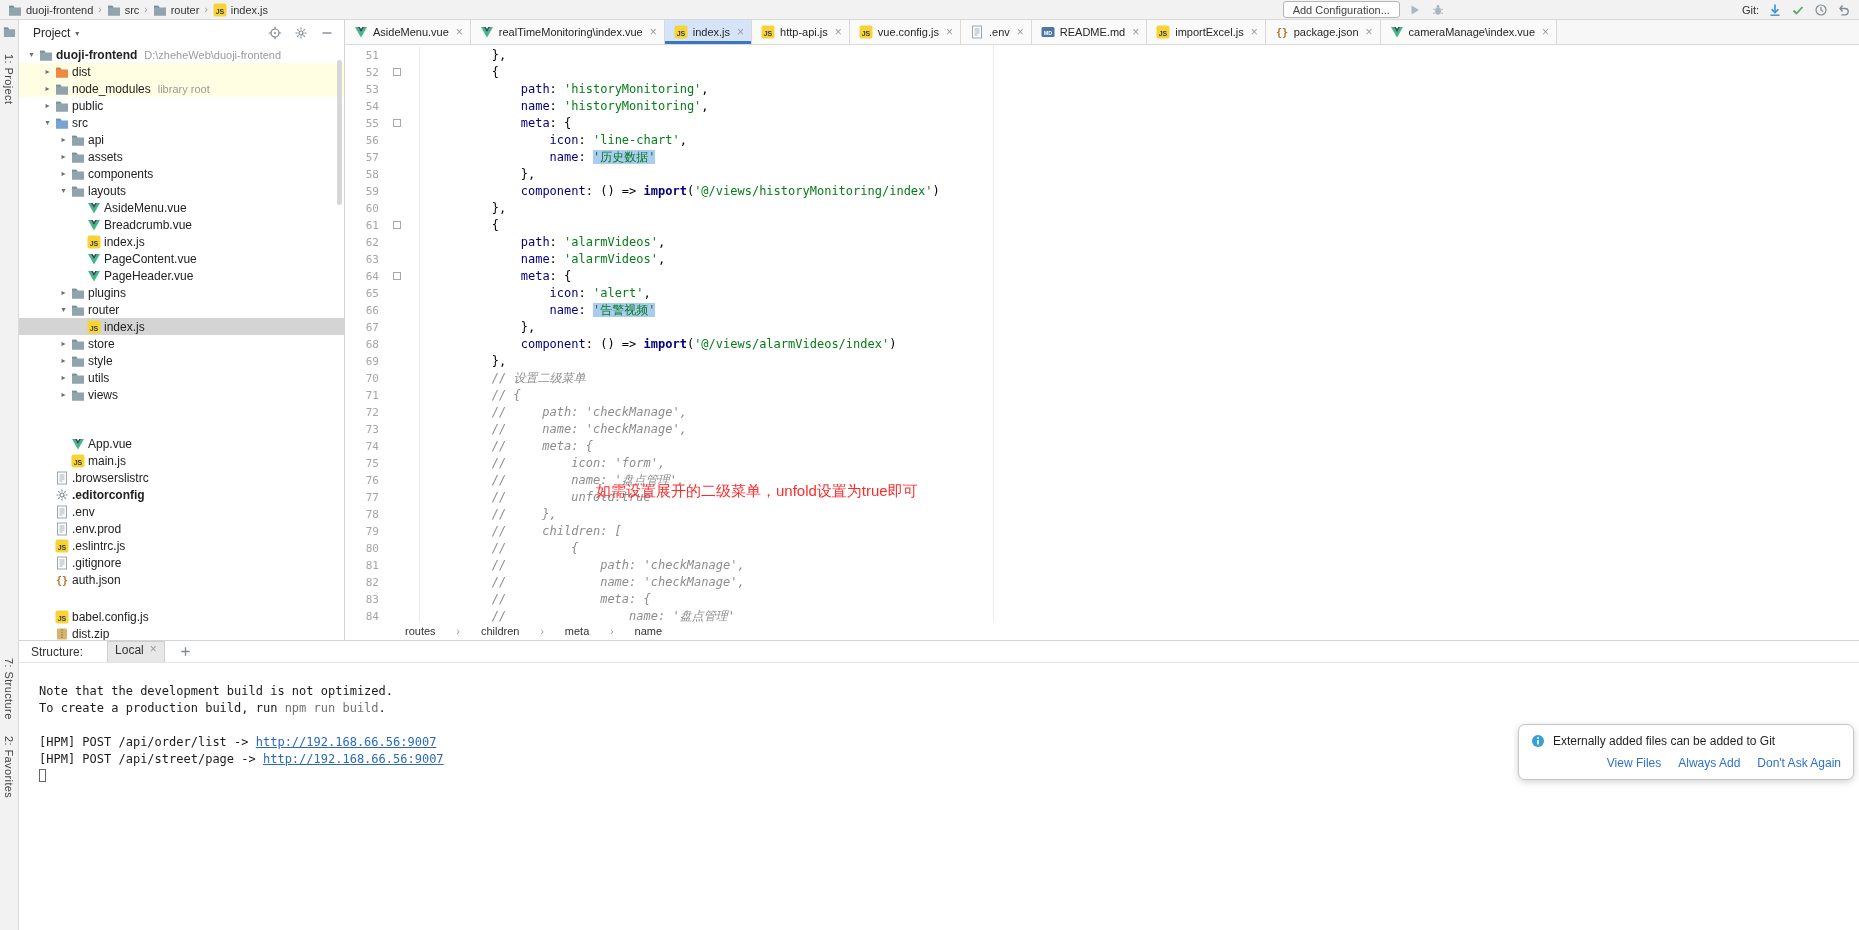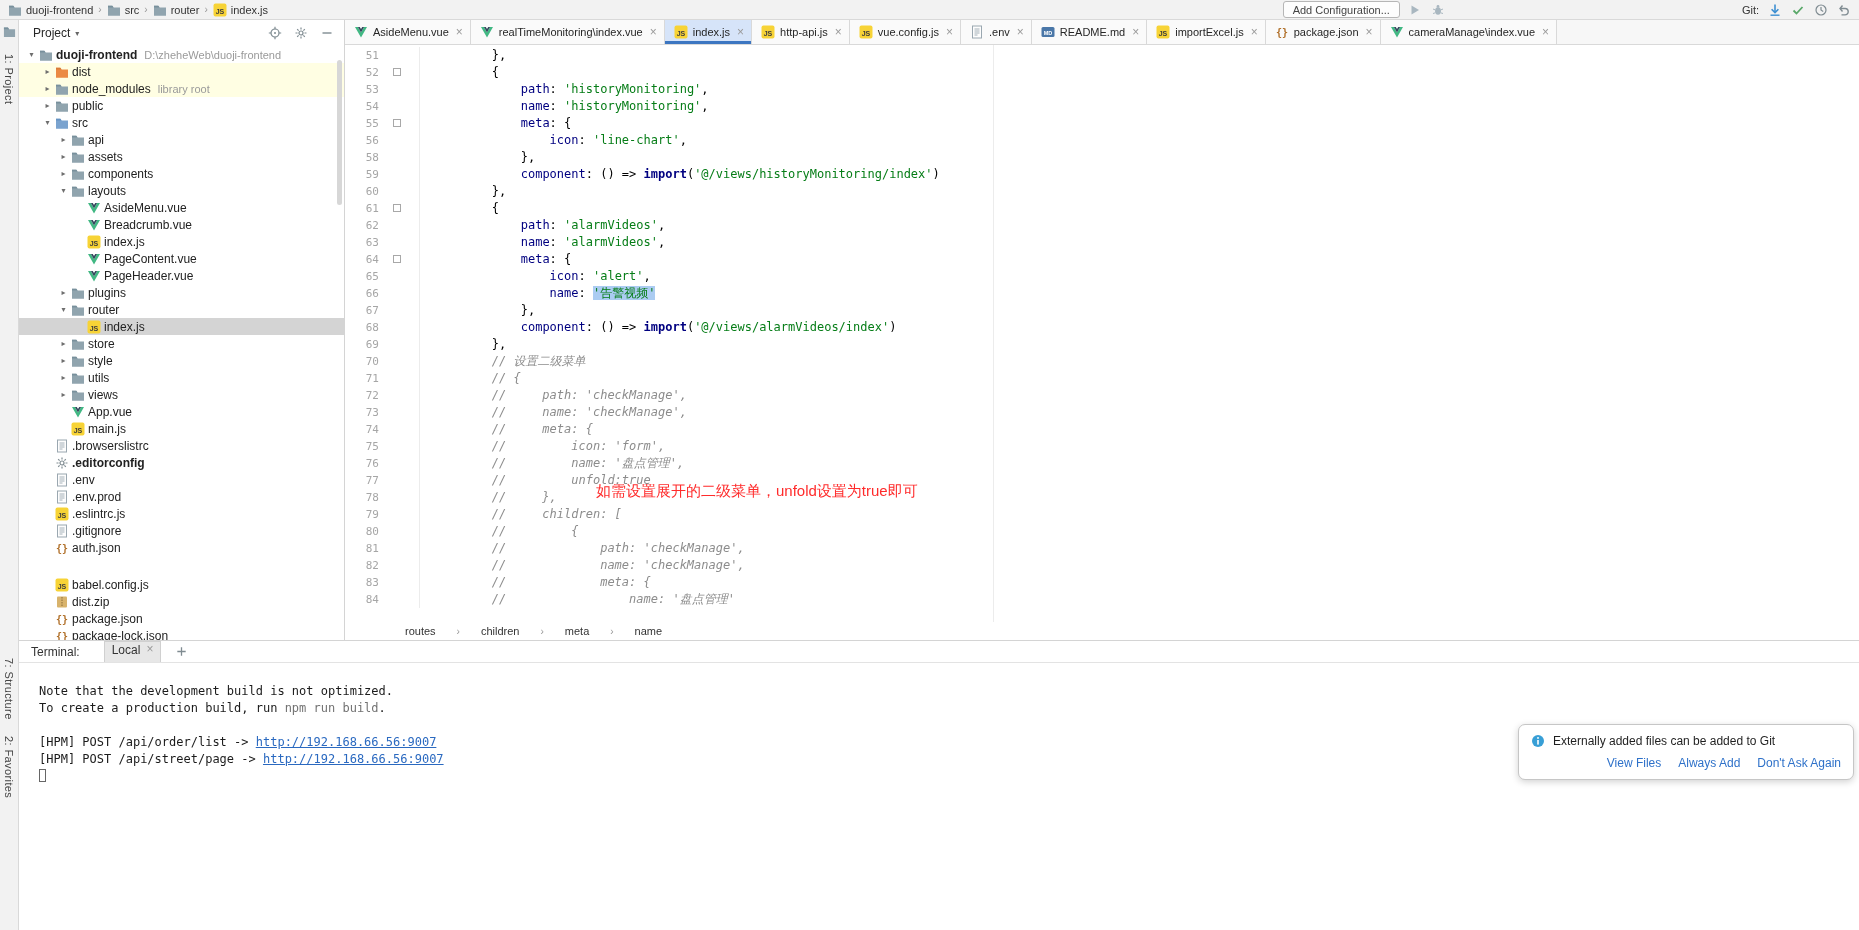--- a/index.html
+++ b/index.html
@@ -444,21 +444,21 @@
         <div class="trow" style="padding-left: 38px;">
           <span class="chev">▸</span>
           <span class="ic">
             <svg viewBox="0 0 14 14">
               <path d="M1 2.8h4.3l1.3 1.8H13v8.2H1z" fill="#90a4ae"></path>
               <path d="M1 2.8h4.3l1.3 1.8H1z" fill="#78909c"></path>
             </svg>
           </span>
           <span class="tlabel">views</span>
         </div>
-        <div class="trow" style="padding-left: 38px;">
+        <div class="trow" style="padding-left: 38px; margin-top: 32px;">
           <span class="chev"></span>
           <span class="ic">
             <svg viewBox="0 0 14 14">
               <path d="M1 2h2.9L7 7.4 10.1 2H13L7 12.6z" fill="#41b883"></path>
               <path d="M3.9 2h1.9L7 4.1 8.2 2h1.9L7 7.4z" fill="#35495e"></path>
             </svg>
           </span>
           <span class="tlabel">App.vue</span>
         </div>
         <div class="trow" style="padding-left: 38px;">
@@ -696,20 +696,21 @@
       </div>
     <div class="code-area">
       <div class="margin-guide"></div>
       <div id="code-lines">
           <div class="cline"><span class="gut">51</span><span class="foldcol"></span><span class="ctext"><span>        },</span></span></div>
           <div class="cline"><span class="gut">52</span><span class="foldcol"><span class="foldbox"></span></span><span class="ctext"><span>        {</span></span></div>
           <div class="cline"><span class="gut">53</span><span class="foldcol"></span><span class="ctext"><span>            </span><span class="prop">path</span><span>: </span><span class="str">'historyMonitoring'</span><span>,</span></span></div>
           <div class="cline"><span class="gut">54</span><span class="foldcol"></span><span class="ctext"><span>            </span><span class="prop">name</span><span>: </span><span class="str">'historyMonitoring'</span><span>,</span></span></div>
           <div class="cline"><span class="gut">55</span><span class="foldcol"><span class="foldbox"></span></span><span class="ctext"><span>            </span><span class="prop">meta</span><span>: {</span></span></div>
           <div class="cline"><span class="gut">56</span><span class="foldcol"></span><span class="ctext"><span>                </span><span class="prop">icon</span><span>: </span><span class="str">'line-chart'</span><span>,</span></span></div>
+          <div class="cline"><span class="gut">57</span><span class="foldcol"></span><span class="ctext"><span>                </span><span class="prop">name</span><span>: </span><span class="str strhl">'历史数据'</span></span></div>
           <div class="cline"><span class="gut">58</span><span class="foldcol"></span><span class="ctext"><span>            },</span></span></div>
           <div class="cline"><span class="gut">59</span><span class="foldcol"></span><span class="ctext"><span>            </span><span class="prop">component</span><span>: () =&gt; </span><span class="kw">import</span><span>(</span><span class="str">'@/views/historyMonitoring/index'</span><span>)</span></span></div>
           <div class="cline"><span class="gut">60</span><span class="foldcol"></span><span class="ctext"><span>        },</span></span></div>
           <div class="cline"><span class="gut">61</span><span class="foldcol"><span class="foldbox"></span></span><span class="ctext"><span>        {</span></span></div>
           <div class="cline"><span class="gut">62</span><span class="foldcol"></span><span class="ctext"><span>            </span><span class="prop">path</span><span>: </span><span class="str">'alarmVideos'</span><span>,</span></span></div>
           <div class="cline"><span class="gut">63</span><span class="foldcol"></span><span class="ctext"><span>            </span><span class="prop">name</span><span>: </span><span class="str">'alarmVideos'</span><span>,</span></span></div>
           <div class="cline"><span class="gut">64</span><span class="foldcol"><span class="foldbox"></span></span><span class="ctext"><span>            </span><span class="prop">meta</span><span>: {</span></span></div>
           <div class="cline"><span class="gut">65</span><span class="foldcol"></span><span class="ctext"><span>                </span><span class="prop">icon</span><span>: </span><span class="str">'alert'</span><span>,</span></span></div>
           <div class="cline"><span class="gut">66</span><span class="foldcol"></span><span class="ctext"><span>                </span><span class="prop">name</span><span>: </span><span class="str strhl">'告警视频'</span></span></div>
           <div class="cline"><span class="gut">67</span><span class="foldcol"></span><span class="ctext"><span>            },</span></span></div>
@@ -739,21 +740,21 @@
         <span class="ec-item">children</span>
         <span class="ec-sep">›</span>
         <span class="ec-item">meta</span>
         <span class="ec-sep">›</span>
         <span class="ec-item">name</span>
       </div>
   </div>
 
   <div class="terminal">
     <div class="term-header">
-      <span>Terminal:</span>
+      <span>Structure:</span>
       <span id="term-tabs">
           <span class="term-tab">
             <span>Local</span>
             <span class="term-close">×</span>
           </span>
         </span>
       <span class="term-plus" id="term-plus">
           <svg viewBox="0 0 14 14">
             <path d="M7 2.5v9M2.5 7h9" stroke="#7f8b91" stroke-width="1.4"></path>
           </svg>

